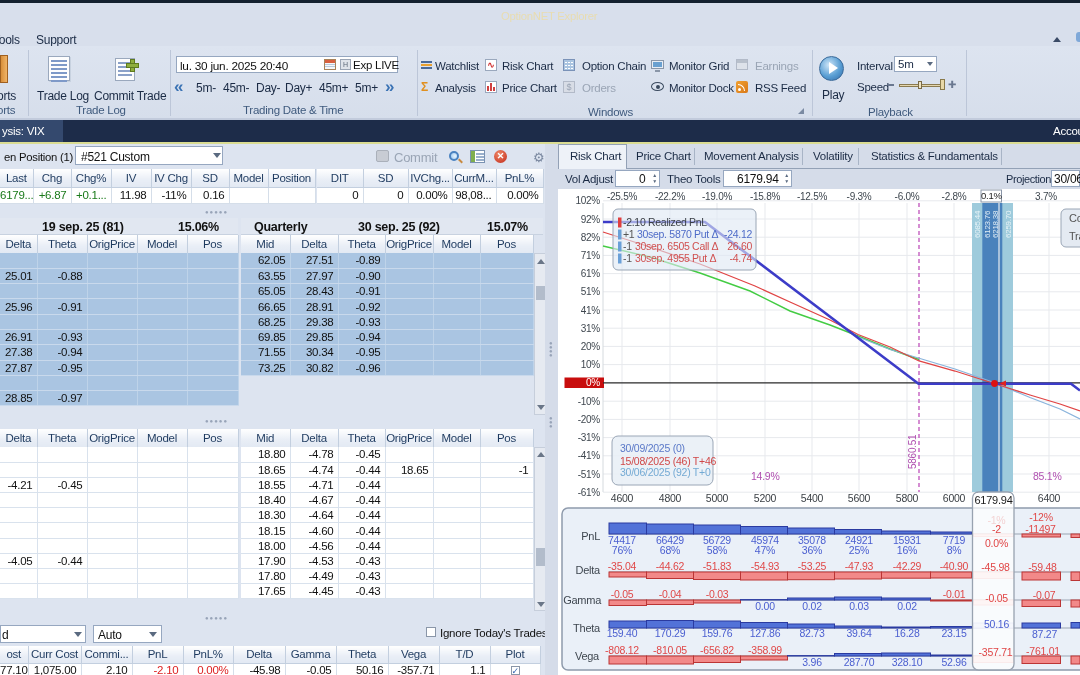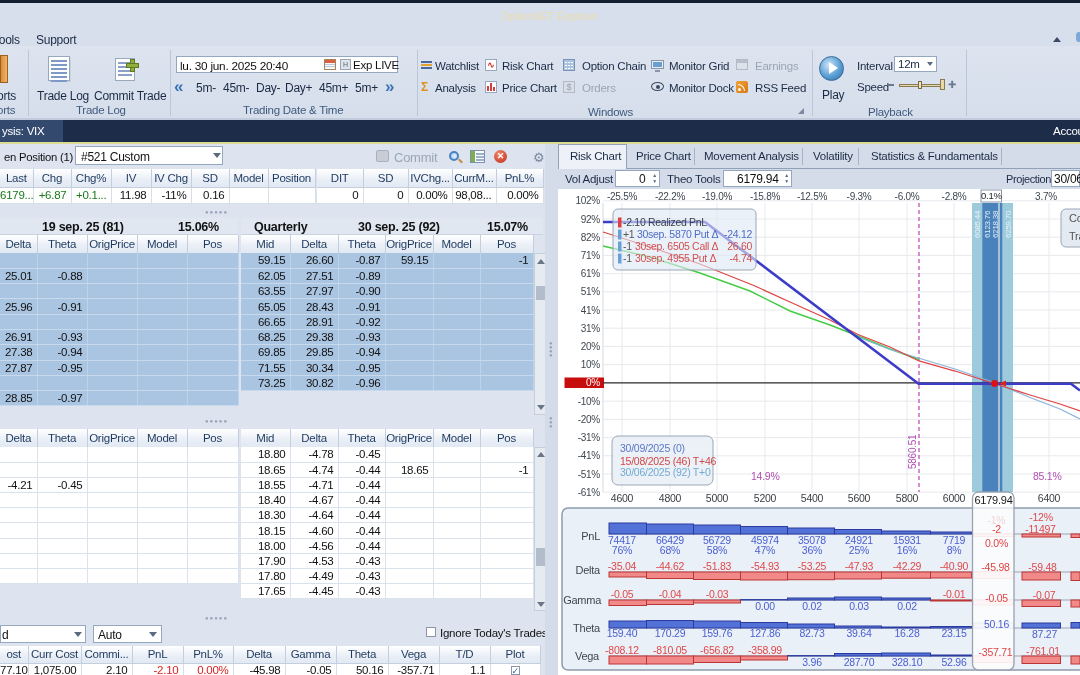--- a/index.html
+++ b/index.html
@@ -124,21 +124,21 @@
   </div>
 <div class="abs nav" style="left:755px;top:82px;font-size:11.5px">RSS Feed</div>
 <div class="abs grp" style="left:588px;top:106px">Windows</div>
 <div class="abs" style="left:798px;top:108px;width:0;height:0;border-left:6px solid transparent;border-bottom:6px solid #7a8aa2"></div>
 
 <div class="abs" style="left:819px;top:56px;width:25px;height:25px;border-radius:50%;background:radial-gradient(circle at 9px 8px,#cfe6f8,#5a9fd4 55%,#2f6aa8);border:1px solid #3a6a9a"></div>
 <div class="abs" style="left:829px;top:62px;width:0;height:0;border-top:6px solid transparent;border-bottom:6px solid transparent;border-left:9px solid #fff"></div>
 <div class="abs nav" style="left:822px;top:88px">Play</div>
 <div class="abs nav" style="left:857px;top:60px;font-size:11.5px">Interval</div>
 <div class="wbox" style="left:894px;top:56px;width:43px;height:16px"></div>
-<div class="abs nav" style="left:898px;top:58px;font-size:11.5px">12m</div>
+<div class="abs nav" style="left:898px;top:58px;font-size:11.5px">5m</div>
 <div class="abs" style="left:927px;top:62px;width:0;height:0;border-left:3.5px solid transparent;border-right:3.5px solid transparent;border-top:4px solid #5a6a80"></div>
 <div class="abs nav" style="left:857px;top:81px;font-size:11.5px">Speed</div>
 <div class="abs" style="left:888px;top:84px;width:6px;height:2px;background:#6a7890"></div>
 <div class="abs" style="left:899px;top:83.5px;width:45px;height:3px;background:#e4d6ae;border:1px solid #8a7a50"></div>
 <div class="abs" style="left:918px;top:81px;width:4px;height:8px;background:#eee4c4;border:1px solid #7a6a44"></div>
 <div class="abs" style="left:940px;top:79px;width:5px;height:11px;background:#e8d8a8;border:1px solid #8a7a4a"></div>
 <div class="abs" style="left:948px;top:81px;width:7px;height:7px;color:#6a7890;font-size:10px;line-height:7px">✚</div>
 <div class="abs grp" style="left:868px;top:106px">Playback</div>
 
 <div class="abs" style="left:0;top:120px;width:1080px;height:22px;background:#1d2c49"></div>
@@ -359,28 +359,20 @@
 <table class="abs bl" style="left:241px;top:253px;width:292px">
 <colgroup>
       <col style="width:49px">
       <col style="width:48px">
       <col style="width:47px">
       <col style="width:48px">
       <col style="width:47px">
       <col style="width:53px">
     </colgroup>
 <tbody>
-      <tr>
-        <td class="num">59.15</td>
-        <td class="num">26.60</td>
-        <td class="num">-0.87</td>
-        <td class="num">59.15</td>
-        <td></td>
-        <td class="num">-1</td>
-      </tr>
 <tr>
         <td class="num">62.05</td>
         <td class="num">27.51</td>
         <td class="num">-0.89</td>
         <td></td>
         <td></td>
         <td></td>
       </tr>
 <tr>
         <td class="num">63.55</td>
@@ -512,20 +504,27 @@
 <tr>
         <td class="num"></td>
         <td class="num"></td>
         <td></td>
         <td></td>
         <td></td>
       </tr>
 <tr>
         <td class="num"></td>
         <td class="num"></td>
+        <td></td>
+        <td></td>
+        <td></td>
+      </tr>
+<tr>
+        <td class="num">-4.05</td>
+        <td class="num">-0.44</td>
         <td></td>
         <td></td>
         <td></td>
       </tr>
 <tr>
         <td class="num"></td>
         <td class="num"></td>
         <td></td>
         <td></td>
         <td></td>

